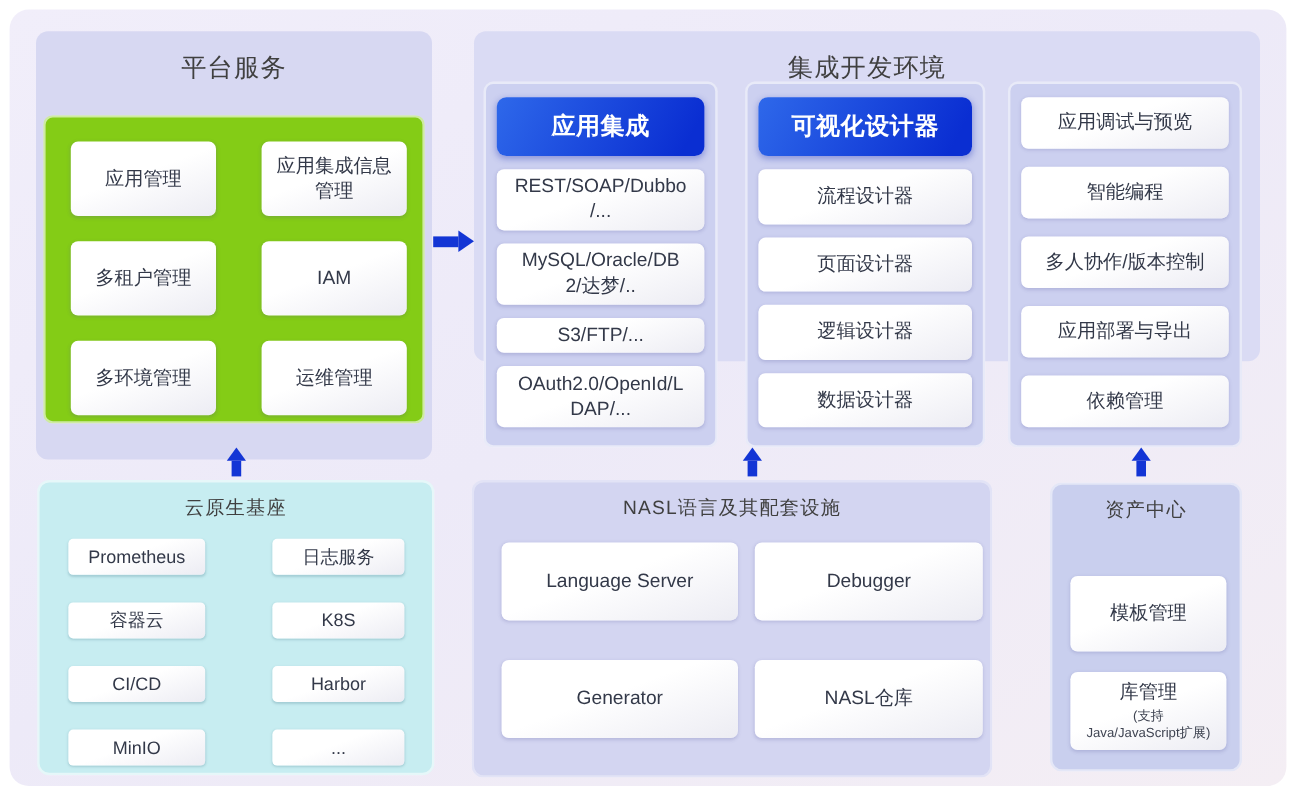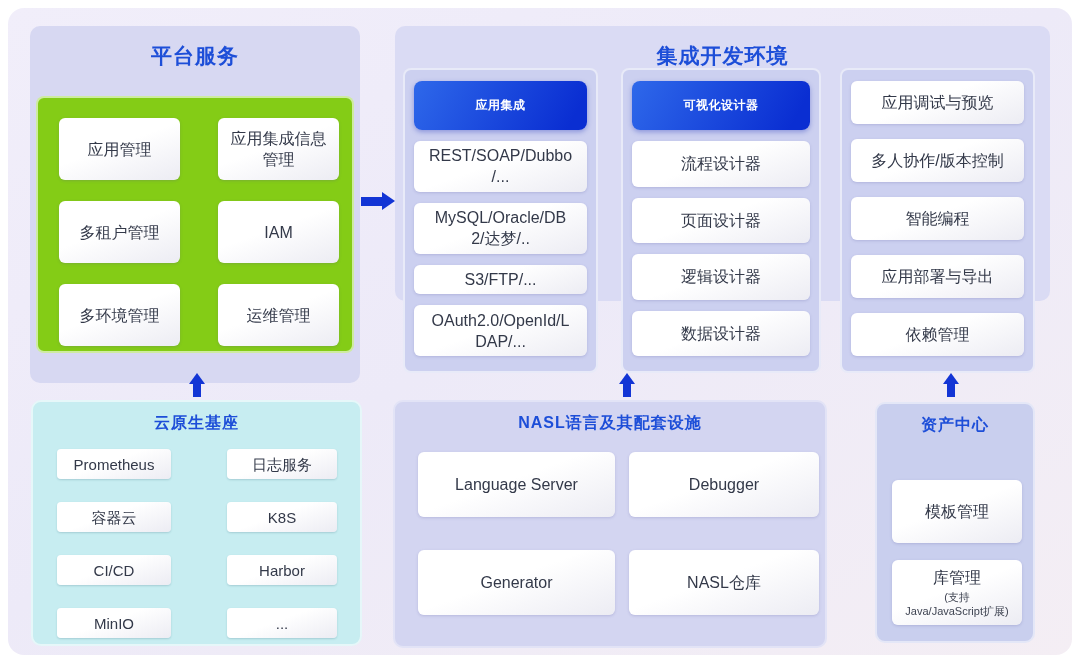--- a/index.html
+++ b/index.html
@@ -13,21 +13,21 @@
     border-radius:16px;
     background:linear-gradient(150deg,#f1eefa 0%,#edeaf8 48%,#f4eef4 100%);
   }
   .section { position:absolute; border-radius:10px; box-sizing:border-box; }
   .sec-platform { left:30px; top:26px; width:330px; height:357px; background:#d7d8f2; }
   .sec-ide      { left:395px; top:26px; width:655px; height:275px; background:#dadbf4; }
   .sec-cloud    { left:31px;  top:400px; width:331px; height:246px; background:#c7edf1; border:2px solid rgba(255,255,255,.55); }
   .sec-nasl     { left:393px; top:400px; width:434px; height:248px; background:#d3d5f1; border:2px solid rgba(255,255,255,.35); }
   .sec-assets   { left:875px; top:402px; width:160px; height:241px; background:#c9cfee; border:2px solid rgba(255,255,255,.5); }
 
-  .sec-title { text-align:center; font-weight:700; color:#1d4ed8; letter-spacing:1px; }
+  .sec-title { text-align:center; font-weight:400; color:#404040; letter-spacing:1px; }
   .title-lg { font-size:21px; padding-top:16px; }
   .title-md { font-size:16px; padding-top:11px; }
 
   .inner-panel {
     position:absolute; box-sizing:border-box;
     background:#84cc16; border:2px solid rgba(255,255,255,.6); border-radius:8px;
   }
   .platform-inner {
     left:6px; top:70px; width:318px; height:257px;
     display:grid; grid-template-columns:121px 121px; grid-auto-rows:62px;
@@ -45,21 +45,21 @@
     position:absolute; top:42px; height:305px; box-sizing:border-box;
     background:#ccd0f0; border:2px solid rgba(255,255,255,.55); border-radius:8px;
     display:flex; flex-direction:column; gap:11px; padding:11px 9px 15px 9px;
   }
   .ide-col1 { left:8px;  width:195px; }
   .ide-col2 { left:226px; width:200px; }
   .ide-col3 { left:445px; width:195px; gap:15px; }
   .ide-header {
     flex:0 0 49px; border-radius:8px;
     background:linear-gradient(118deg,#2e68ea 0%,#0a2ed2 90%);
-    color:#ffffff; font-size:12px; font-weight:600;
+    color:#ffffff; font-size:20px; font-weight:600;
     display:flex; align-items:center; justify-content:center;
     box-shadow:0 2px 5px rgba(20,40,180,.35); letter-spacing:.5px;
   }
   .ide-item { flex:1 1 auto; }
 
   .cloud-grid {
     position:absolute; left:24px; top:47px;
     display:grid; grid-template-columns:114px 110px; grid-auto-rows:30px;
     column-gap:56px; row-gap:23px;
   }
@@ -125,22 +125,22 @@
     <div class="ide-col ide-col2">
       <div class="ide-header">可视化设计器</div>
       <div class="wbox ide-item">流程设计器</div>
       <div class="wbox ide-item">页面设计器</div>
       <div class="wbox ide-item">逻辑设计器</div>
       <div class="wbox ide-item">数据设计器</div>
     </div>
 
     <div class="ide-col ide-col3">
       <div class="wbox ide-item">应用调试与预览</div>
+      <div class="wbox ide-item">智能编程</div>
       <div class="wbox ide-item">多人协作/版本控制</div>
-      <div class="wbox ide-item">智能编程</div>
       <div class="wbox ide-item">应用部署与导出</div>
       <div class="wbox ide-item">依赖管理</div>
     </div>
   </div>
 
   <div class="section sec-cloud">
     <div class="sec-title title-md">云原生基座</div>
     <div class="cloud-grid">
       <div class="wbox cloud-box">Prometheus</div>
       <div class="wbox cloud-box">日志服务</div>

